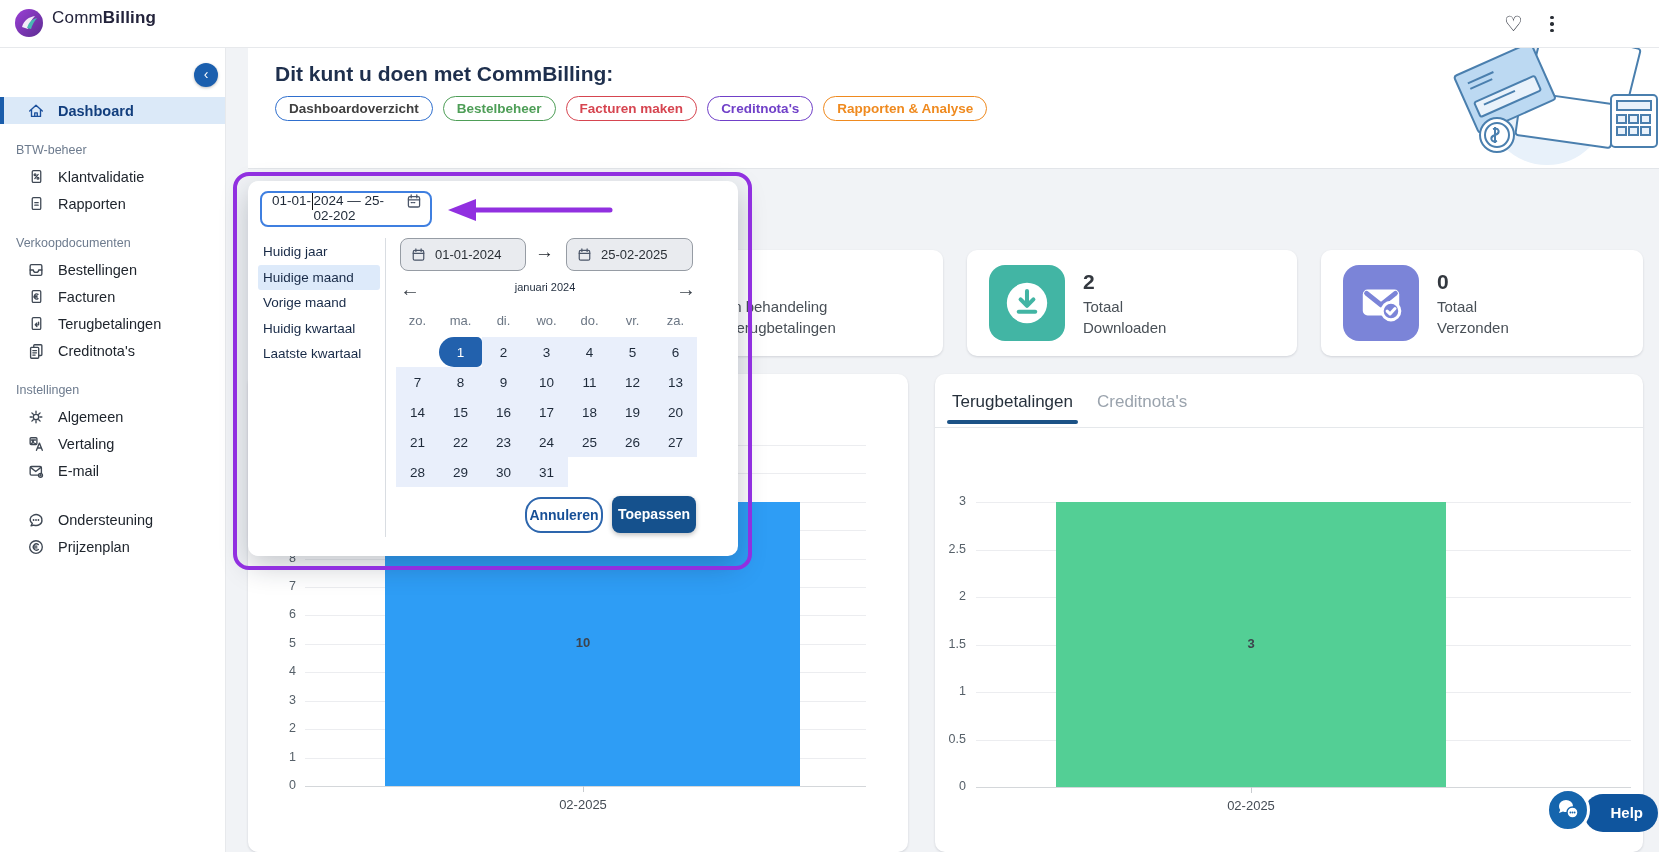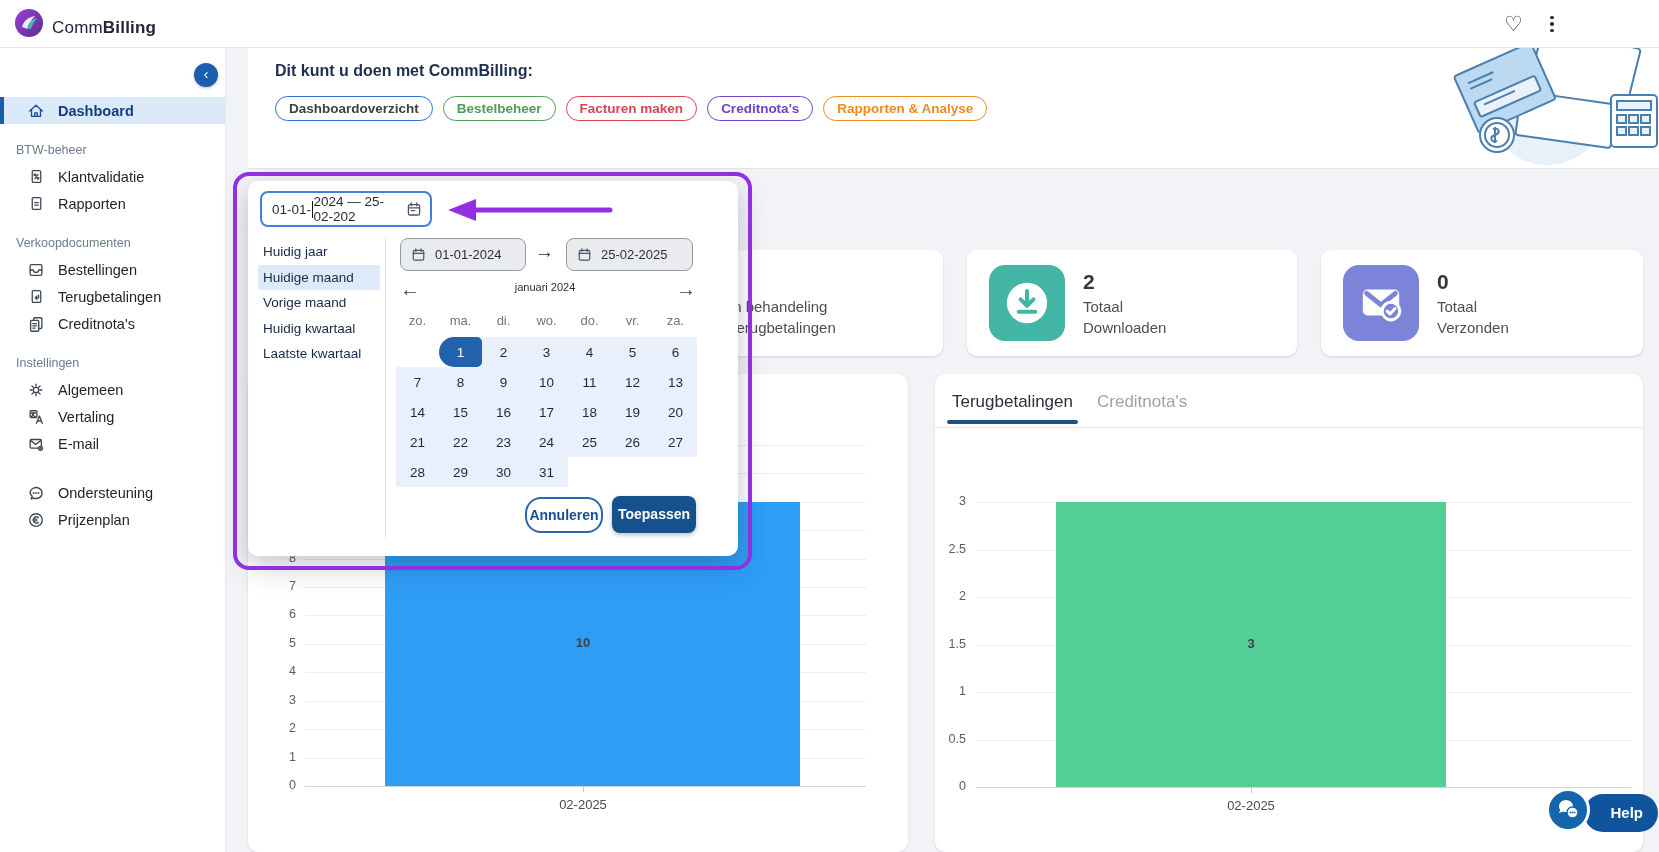--- a/index.html
+++ b/index.html
@@ -1,39 +1,39 @@
 <!DOCTYPE html>
 <html><head>
 <meta charset="utf-8">
 <style>
   html,body{margin:0;padding:0;}
   body{width:1659px;height:852px;overflow:hidden;position:relative;background:#f1f3f6;
        font-family:"Liberation Sans",sans-serif;color:#222;}
   
   #topbar{position:absolute;left:0;top:0;width:1659px;height:47px;background:#fff;border-bottom:1px solid #e7e9ec;z-index:30;}
-  #brand{position:absolute;left:14px;top:8px;display:flex;align-items:flex-end;gap:8px;}
+  #brand{position:absolute;left:14px;top:8px;display:flex;align-items:flex-start;gap:8px;}
   #brand-text{font-size:17px;color:#23233b;letter-spacing:.2px;}
   #brand-text b{font-weight:bold;}
   #heart-btn{position:absolute;left:1504px;top:12px;font-size:21px;color:#1f2430;cursor:pointer;}
   #kebab-btn{position:absolute;left:1543px;top:13px;width:18px;height:22px;cursor:pointer;display:flex;flex-direction:column;align-items:center;justify-content:center;gap:3px;}
   #kebab-btn i{width:3.5px;height:3.5px;border-radius:50%;background:#2a2f36;}
   
   #sidebar{position:absolute;left:0;top:47px;width:225px;height:805px;background:#fff;border-right:1px solid #e7e9ec;z-index:20;}
   #collapse-btn{position:absolute;left:194px;top:16px;width:24px;height:24px;border-radius:50%;background:#1b5fae;color:#fff;
                 font-size:14px;line-height:22px;text-align:center;cursor:pointer;box-shadow:0 1px 3px rgba(0,0,0,.25);}
   #sidenav{position:absolute;left:0;top:50px;width:225px;}
   .side-section-label{font-size:12.5px;color:#6d7b8e;margin:19px 0 6px 16px;}
   .side-item{height:27px;display:flex;align-items:center;gap:13px;padding-left:27px;font-size:14.5px;color:#20262e;cursor:pointer;}
   .side-item .si{width:18px;height:18px;flex:none;display:flex;align-items:center;justify-content:center;}
   .side-item.active{background:#dbe9f8;border-left:4px solid #1a5dab;padding-left:23px;color:#123e7d;font-weight:bold;}
   .side-item svg{stroke:#3f4854;fill:none;stroke-width:1.5;stroke-linecap:round;stroke-linejoin:round;}
   .side-item.active svg{stroke:#1a4f9c;}
   
   #hero{position:absolute;left:248px;top:47px;width:1411px;height:121px;background:#fff;border-bottom:1px solid #e2e5e9;overflow:hidden;}
-  #hero-title{position:absolute;left:27px;top:15px;font-size:16px;font-weight:bold;color:#1e2f4d;}
+  #hero-title{position:absolute;left:27px;top:15px;font-size:21px;font-weight:bold;color:#1e2f4d;}
   #pill-row{position:absolute;left:27px;top:49px;display:flex;gap:10px;}
   .pill{height:23px;line-height:23px;padding:0 13px;border-radius:14px;border:1.6px solid;font-size:13.5px;font-weight:bold;background:#fff;cursor:pointer;white-space:nowrap;}
   #hero-illustration{position:absolute;left:1037px;top:0;}
   
   .card{position:absolute;background:#fff;border-radius:10px;box-shadow:0 1px 2px rgba(16,24,40,.05),0 1px 3px rgba(16,24,40,.09);}
   .stat-inner{display:flex;align-items:center;gap:18px;padding-left:22px;height:100%;}
   .stat-icon{width:76px;height:76px;border-radius:16px;flex:none;display:flex;align-items:center;justify-content:center;}
   .stat-value{font-size:21px;font-weight:bold;color:#33383f;min-height:28px;line-height:28px;}
   .stat-label{font-size:15px;color:#495057;line-height:21px;}
   
@@ -48,21 +48,21 @@
   .gridline{position:absolute;height:1px;background:#ecedf0;}
   .gridline.axis{background:#d4d7da;}
   .chart-bar{position:absolute;}
   .bar-label{position:absolute;width:60px;text-align:center;font-weight:bold;font-size:13px;color:#3d444d;}
   .xtick{position:absolute;width:1px;height:6px;background:#c8cbcf;}
   .xlabel{position:absolute;width:100px;text-align:center;font-size:13px;color:#454c55;}
   
   #popup{position:absolute;left:248px;top:181px;width:490px;height:375px;background:#fff;border-radius:10px;z-index:40;
          box-shadow:0 10px 28px rgba(20,30,50,.25);}
   #range-input{position:absolute;left:12px;top:10px;width:172px;height:36px;border:2px solid #3f7fe0;border-radius:8px;background:#fff;
-               display:flex;align-items:center;padding:0 8px 0 10px;font-size:13.5px;color:#1f2937;box-sizing:border-box;}
+               display:flex;align-items:flex-start;padding:0 8px 0 10px;font-size:13.5px;color:#1f2937;box-sizing:border-box;}
   #caret{width:1.5px;height:17px;background:#111;margin:0 .5px;}
   #range-input svg{margin-left:6px;flex:none;}
   #presets{position:absolute;left:10px;top:58px;width:122px;}
   .preset{height:25.5px;line-height:25.5px;padding-left:5px;font-size:13.5px;color:#182a47;cursor:pointer;border-radius:3px;}
   .preset.active{background:#ddeafa;}
   #dp-divider{position:absolute;left:137px;top:57px;height:299px;width:1px;background:#d9dde2;}
   .dp-field{position:absolute;top:57px;height:33px;background:#e9ebef;border:1px solid #969ca4;border-radius:8px;box-sizing:border-box;
             display:flex;align-items:center;gap:9px;padding:0 10px;font-size:13px;color:#2a2f36;cursor:pointer;}
   #field-arrow{position:absolute;left:287px;top:60px;font-size:19px;color:#1c2128;}
   .cal-nav{position:absolute;top:96px;font-size:20px;color:#3c434c;cursor:pointer;line-height:24px;}
@@ -149,20 +149,29 @@
       </div>
       <div class="side-section-label">Verkoopdocumenten</div>
       <div class="side-item">
         <span class="si">
           <svg width="18" height="18" viewBox="0 0 20 20" stroke="#3f4854" fill="none" stroke-width="1.5" stroke-linecap="round" stroke-linejoin="round">
             <rect x="3.5" y="4" width="13" height="12" rx="1.5"></rect>
             <path d="M3.5 10 h3.5 c0 1.6 1.2 2.7 3 2.7 s3-1.1 3-2.7 h3.5"></path>
           </svg>
         </span>
         <span>Bestellingen</span>
+      </div>
+      <div class="side-item">
+        <span class="si">
+          <svg width="17" height="17" viewBox="0 0 20 20" stroke="#3f4854" fill="none" stroke-width="1.5" stroke-linecap="round" stroke-linejoin="round">
+            <rect x="5" y="3" width="10" height="14" rx="1.5"></rect>
+            <path d="M11.8 7.5 a3 3 0 1 0 0 5 M7.8 9.2 h3 M7.8 10.8 h3"></path>
+          </svg>
+        </span>
+        <span>Facturen</span>
       </div>
       <div class="side-item">
         <span class="si">
           <svg width="17" height="17" viewBox="0 0 20 20" stroke="#3f4854" fill="none" stroke-width="1.5" stroke-linecap="round" stroke-linejoin="round">
             <rect x="5" y="3" width="10" height="14" rx="1.5"></rect>
             <path d="M12.5 11.5 h-4 v-0 M8.5 11.5 l2-2 M8.5 11.5 l2 2 M12.5 11.5 v-3"></path>
           </svg>
         </span>
         <span>Terugbetalingen</span>
       </div>

